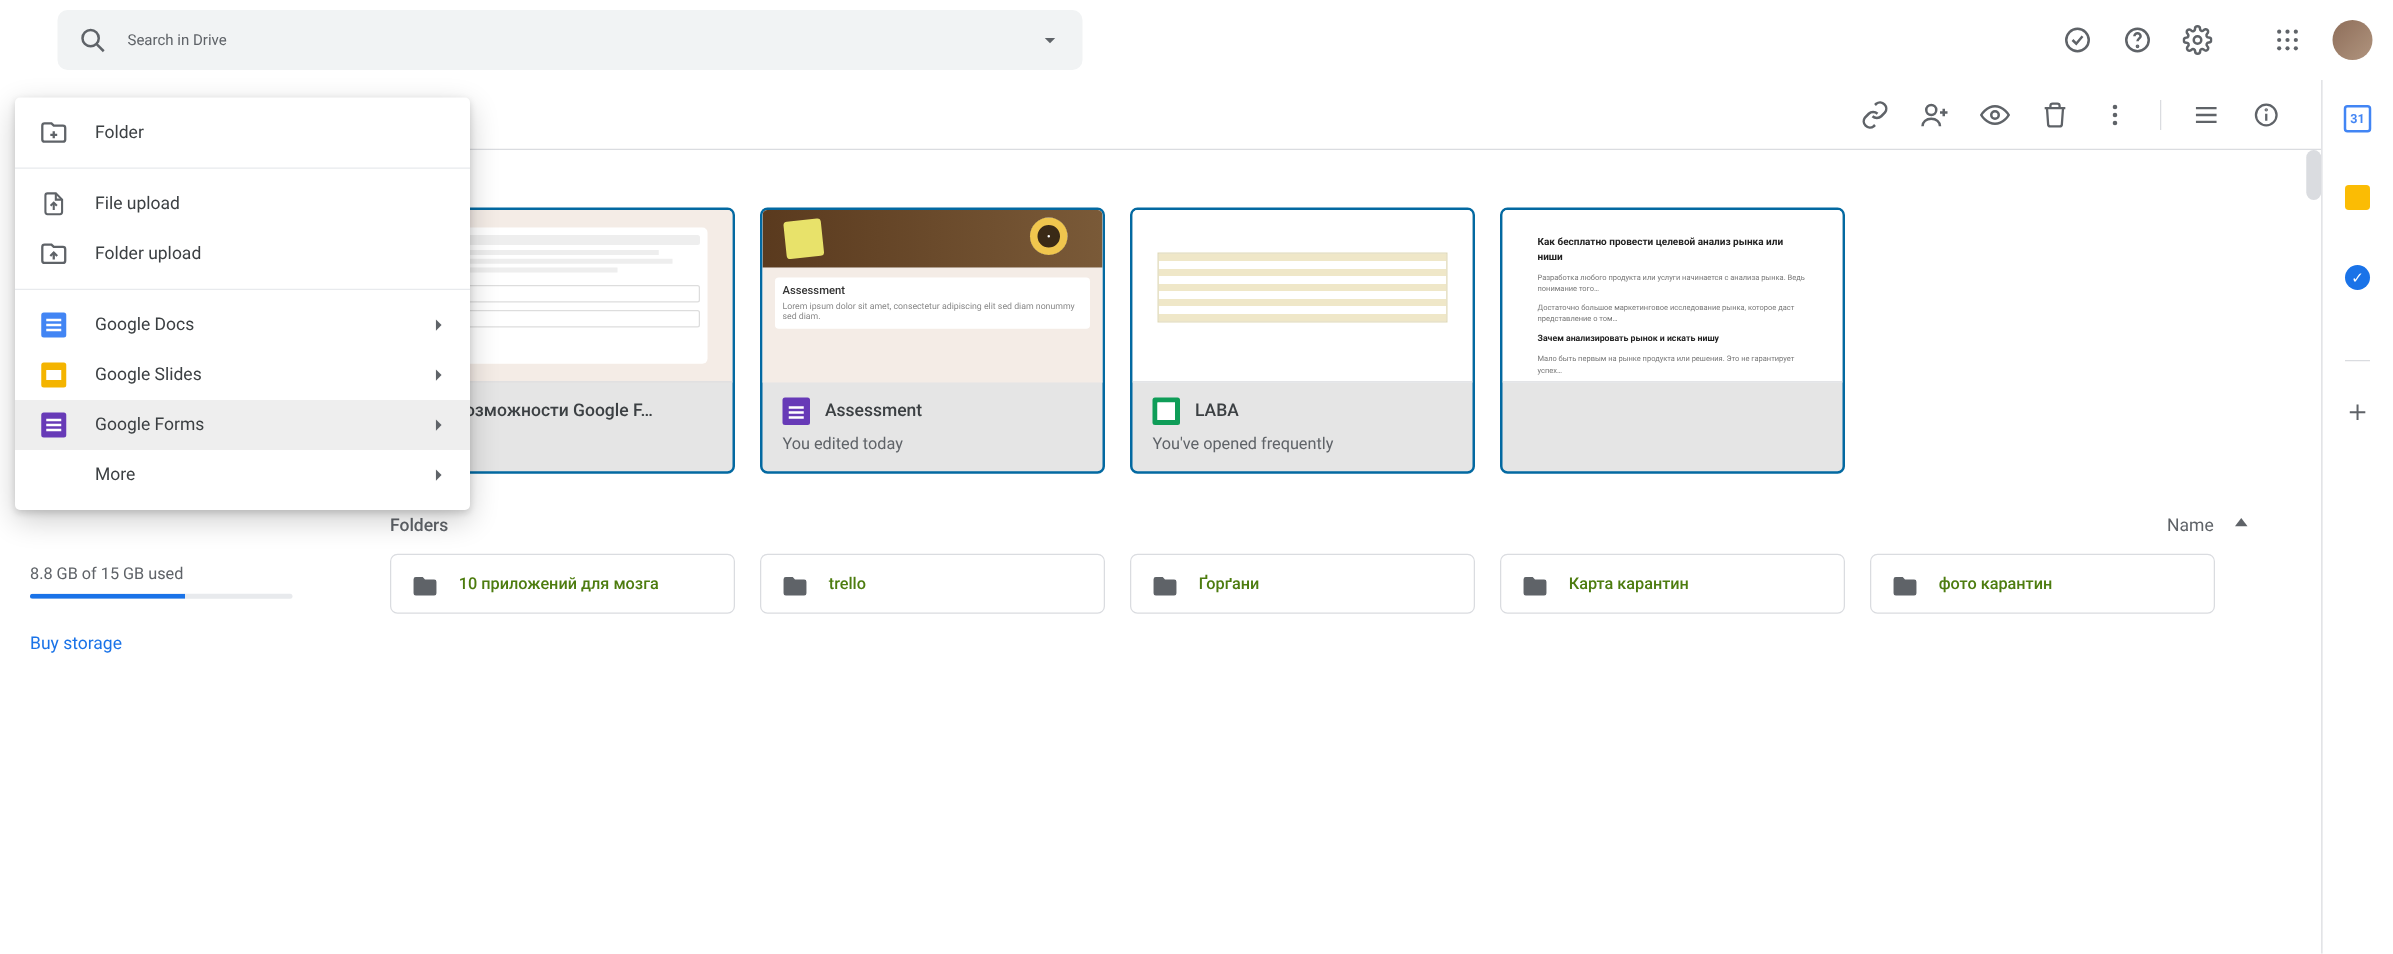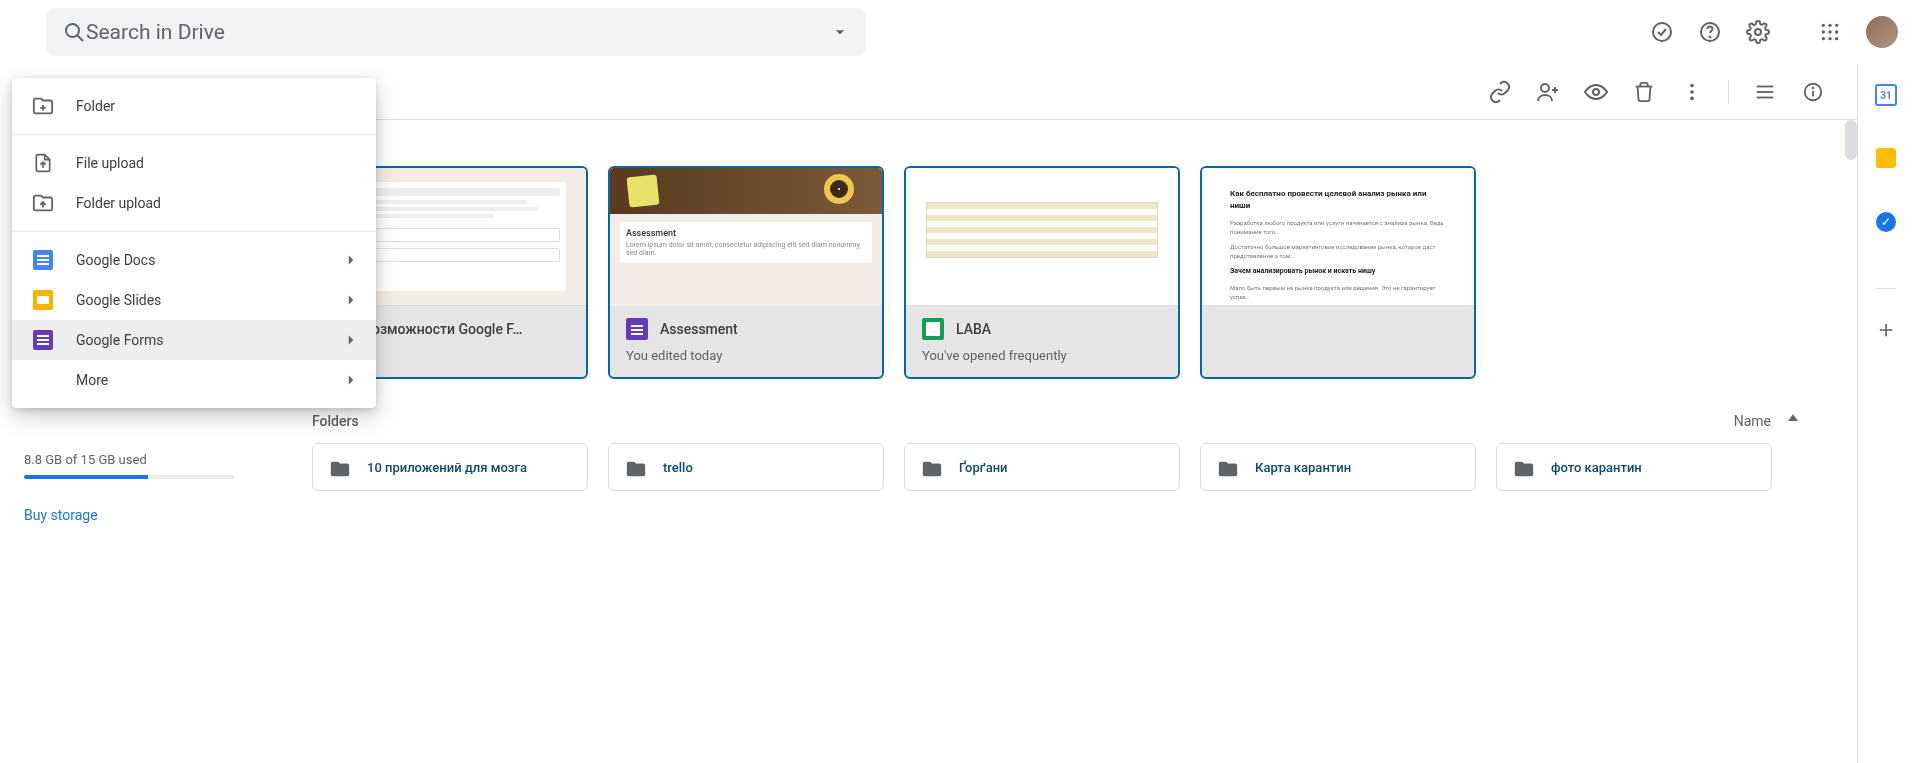--- a/index.html
+++ b/index.html
@@ -5,21 +5,21 @@
 * { margin: 0; padding: 0; box-sizing: border-box; font-family: 'Google Sans', Roboto, Arial, sans-serif; }
 body { background: #fff; color: #3c4043; overflow: hidden; width: 1914px; height: 763px; position: relative; }
 
 
 .header { display: flex; align-items: center; height: 64px; padding: 0 16px; border-bottom: 1px solid transparent; }
 .logo-area { display: flex; align-items: center; width: 248px; padding-left: 8px; }
 .drive-logo { width: 40px; height: 40px; display: flex; align-items: center; justify-content: center; }
 .drive-title { font-size: 22px; color: #5f6368; margin-left: 8px; }
 .search-bar { flex: 0 0 820px; height: 48px; background: #f1f3f4; border-radius: 8px; display: flex; align-items: center; padding: 0 16px; margin-left: 30px; }
 .search-bar .mag { color: #5f6368; }
-.search-input { border: none; background: transparent; font-size: 21px; color: #6d28d9; margin-left: 0; flex: 1; outline: none; }
+.search-input { border: none; background: transparent; font-size: 12px; color: #6d28d9; margin-left: 16px; flex: 1; outline: none; }
 .search-input::placeholder { color: #5f6368; }
 .search-caret { color: #5f6368; }
 .header-spacer { flex: 1; }
 .header-icons { display: flex; align-items: center; gap: 8px; }
 .hdr-icon-btn { width: 40px; height: 40px; border-radius: 50%; display: flex; align-items: center; justify-content: center; color: #5f6368; cursor: pointer; }
 .avatar { width: 32px; height: 32px; border-radius: 50%; background: linear-gradient(135deg,#8e6e5a,#b0947e); margin-left: 8px; }
 
 
 .content { display: flex; height: calc(100% - 64px); }
 .sidebar { width: 258px; padding-top: 8px; }
@@ -76,21 +76,21 @@
 
 
 .folders-header { display: flex; align-items: center; margin-bottom: 12px; }
 .folders-header .lbl { font-size: 14px; font-weight: 500; color: #5f6368; }
 .folders-header .spacer { flex: 1; }
 .sort-label { font-size: 14px; color: #5f6368; margin-right: 12px; }
 .sort-arrow { color: #5f6368; }
 .folders-grid { display: flex; flex-wrap: wrap; gap: 20px; }
 .folder-chip { width: 276px; height: 48px; border: 1px solid #dadce0; border-radius: 6px; display: flex; align-items: center; padding: 0 16px; gap: 16px; cursor: pointer; }
 .folder-ico { width: 22px; height: 18px; color: #5f6368; }
-.folder-name { font-size: 13px; font-weight: 500; color: #0c4a6e; }
+.folder-name { font-size: 13px; font-weight: 500; color: #4d7c0f; }
 
 
 .new-menu { position: absolute; left: 12px; top: 78px; width: 364px; background: #fff; border-radius: 4px; box-shadow: 0 2px 6px rgba(0,0,0,.15), 0 8px 24px rgba(0,0,0,.2); padding: 8px 0; z-index: 100; }
 .menu-item { height: 40px; display: flex; align-items: center; padding: 0 16px 0 20px; cursor: pointer; font-size: 14px; color: #3c4043; }
 .menu-item:hover, .menu-item.hovered { background: #eee; }
 .menu-item .mi-icon { width: 22px; height: 22px; margin-right: 22px; display:flex; align-items:center; justify-content:center; color:#5f6368;}
 .menu-item .mi-label { flex: 1; }
 .menu-item .mi-arrow { color:#5f6368; }
 .menu-sep { height: 1px; background: #e8eaed; margin: 8px 0; }
 .mi-app { width:20px; height:20px; border-radius:2px; position:relative;}

